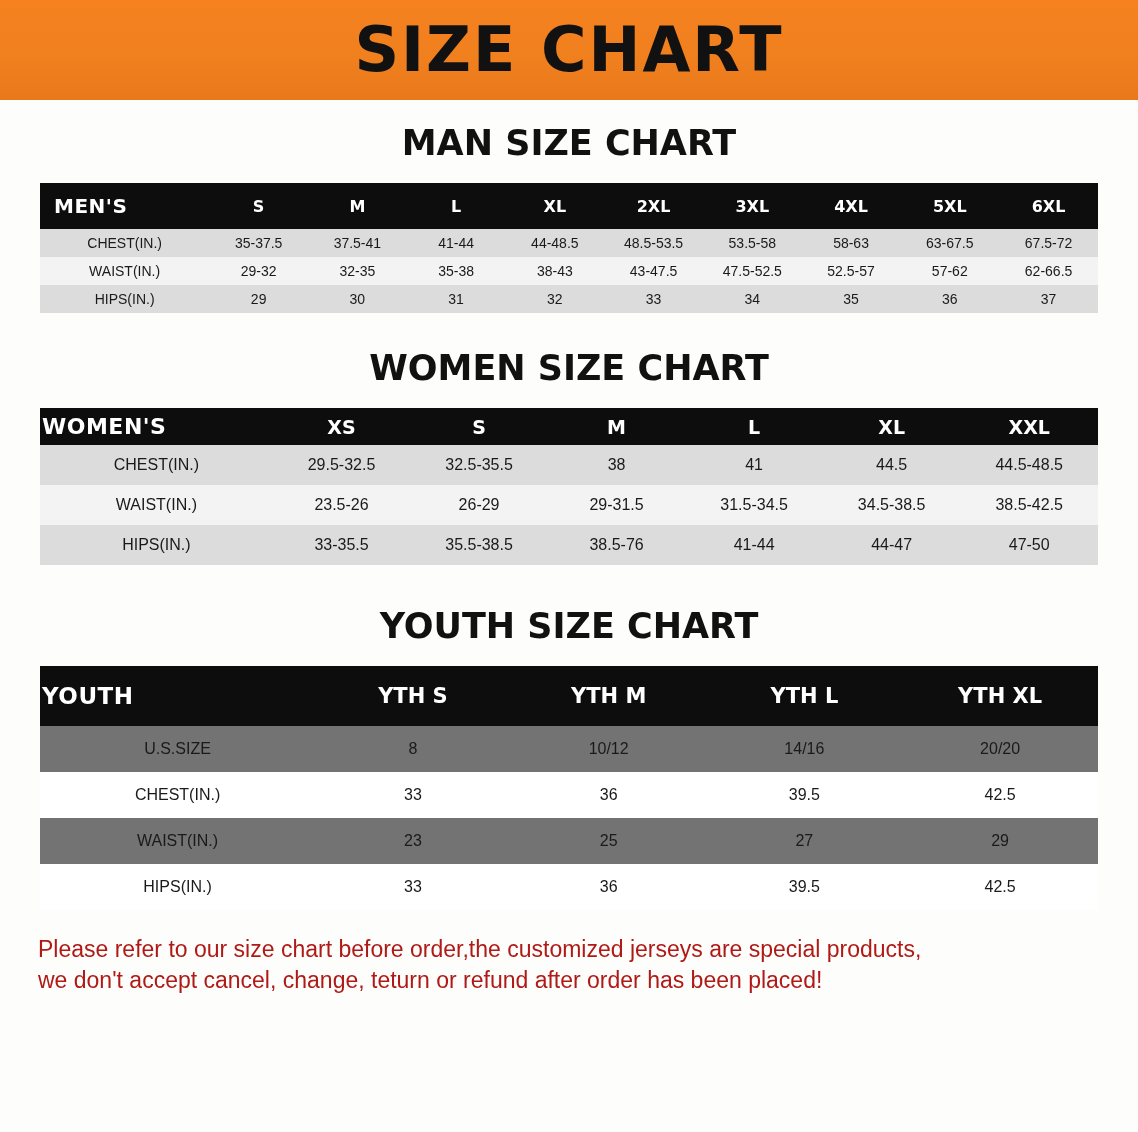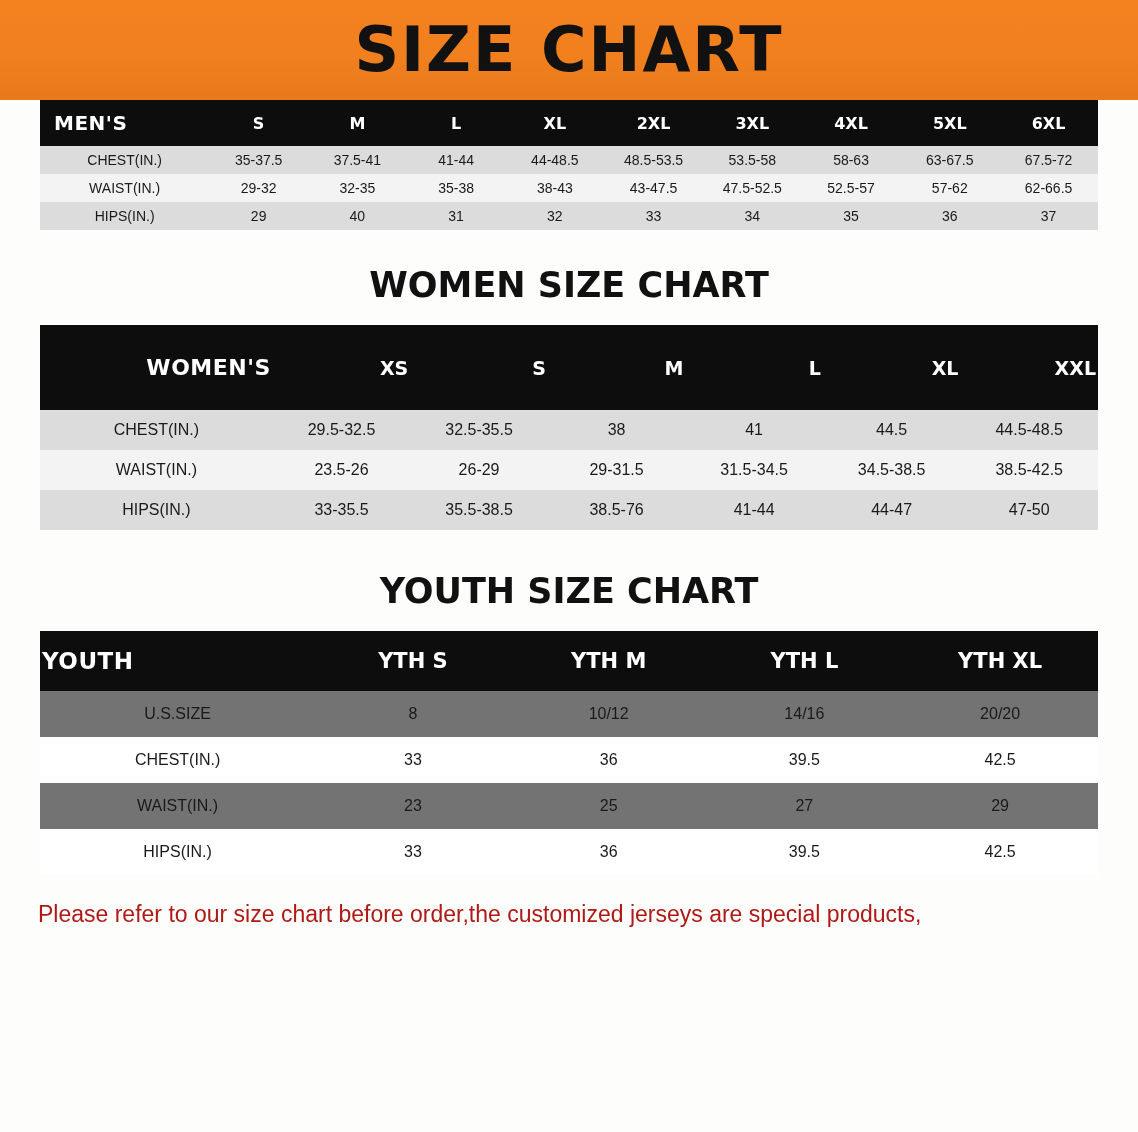--- a/index.html
+++ b/index.html
@@ -79,21 +79,21 @@
   }
   tbody tr.alt { background: #dcdcdc; }
   tbody tr.plain { background: #f3f3f3; }
 
   
   #men-table thead th { font-size: 16px; }
   #men-table thead th.firstcol { font-size: 20px; }
   #men-table tbody td { font-size: 14px; padding: 6px 1px; }
 
   
-  #women-table thead th { font-size: 19px; padding: 30px 2px; text-align: right; }
+  #women-table thead th { font-size: 19px; padding: 6px 2px; }
   #women-table thead th.firstcol { font-size: 22px; }
   #women-table tbody td { font-size: 16px; padding: 11px 2px; }
 
   
   #youth-table thead th { font-size: 21px; padding: 17px 2px; }
   #youth-table thead th.firstcol { font-size: 23px; }
   #youth-table tbody td { font-size: 16px; padding: 14px 2px; }
   #youth-table tbody tr.plain { background: #ffffff; }
   #youth-table tbody tr.alt { background: #737373; }
 
@@ -111,20 +111,21 @@
 </style>
 </head>
 <body>
 
 <div class="page">
 
   <div class="banner">
     <div class="banner-title">SIZE CHART</div>
   </div>
 
+  <div class="section-heading h-man">MAN SIZE CHART</div>
   <div class="table-wrap">
     <table id="men-table">
       <thead>
         <tr>
           <th class="firstcol" style="width:16%">MEN'S</th>
           <th>S</th>
           <th>M</th>
           <th>L</th>
           <th>XL</th>
           <th>2XL</th>
@@ -155,21 +156,21 @@
           <td>38-43</td>
           <td>43-47.5</td>
           <td>47.5-52.5</td>
           <td>52.5-57</td>
           <td>57-62</td>
           <td>62-66.5</td>
         </tr>
         <tr class="alt">
           <td class="firstcol">HIPS(IN.)</td>
           <td>29</td>
-          <td>40</td>
+          <td>30</td>
           <td>31</td>
           <td>32</td>
           <td>33</td>
           <td>34</td>
           <td>35</td>
           <td>36</td>
           <td>37</td>
         </tr>
       </tbody>
     </table>
@@ -261,15 +262,16 @@
           <td>36</td>
           <td>39.5</td>
           <td>42.5</td>
         </tr>
       </tbody>
     </table>
   </div>
 
   <div class="note">
     <span>Please refer to our size chart before order,the customized jerseys are special products,</span>
+    <span class="line2">we don't accept cancel, change, teturn or refund after order has been placed!</span>
   </div>
 
 </div>
 
 </body></html>

